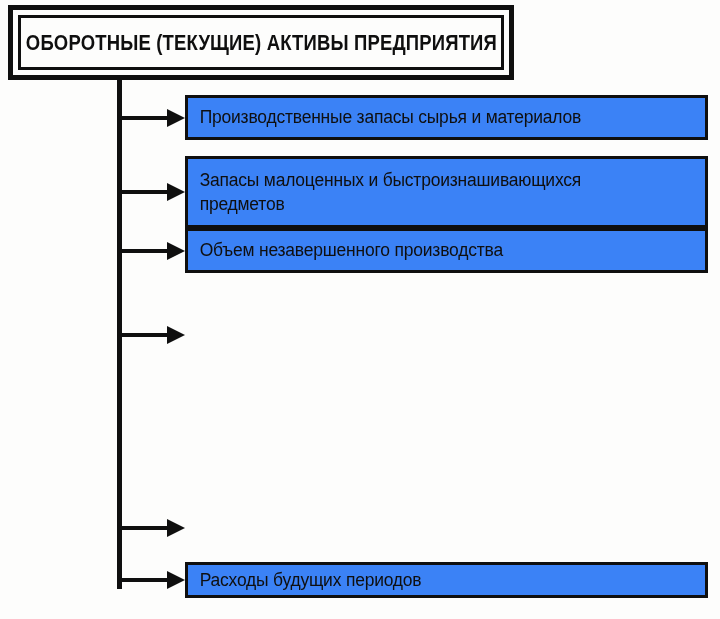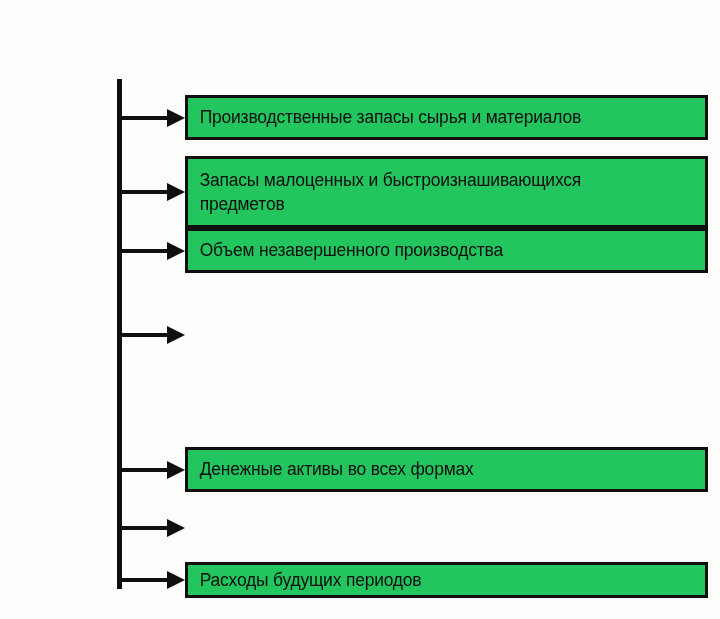--- a/index.html
+++ b/index.html
@@ -29,34 +29,39 @@
   .row{position:absolute;left:118px;width:590px;}
   .hline{
     position:absolute;left:0;top:calc(50% - 2px);width:52px;height:4px;background:#0f0f0f;
   }
   .head{
     position:absolute;left:49px;top:calc(50% - 9px);width:0;height:0;
     border-left:18px solid #0f0f0f;border-top:9px solid transparent;border-bottom:9px solid transparent;
   }
   .box{
     position:absolute;left:67px;top:0;width:523px;height:100%;
-    box-sizing:border-box;border:3px solid #0f0f0f;background:#22c55e;
+    box-sizing:border-box;border:3px solid #0f0f0f;background:#3b82f6;
     display:flex;align-items:center;
   }
   .label{
     padding:0 10px 0 12px;font-size:18px;letter-spacing:-0.2px;
     line-height:1.35;white-space:pre-line;
     transform:scaleX(0.97);transform-origin:left center;
   }
 </style>
 </head>
 <body>
 
 <div class="canvas">
 
+  <div class="title-box">
+    <div class="title-inner">
+      <span class="title-text">ОБОРОТНЫЕ (ТЕКУЩИЕ) АКТИВЫ ПРЕДПРИЯТИЯ</span>
+    </div>
+  </div>
 
   <div class="trunk"></div>
 
   <div class="row" style="top:95px;height:45px">
     <div class="hline"></div>
     <div class="head"></div>
     <div class="box">
       <span class="label">Производственные запасы сырья и материалов</span>
     </div>
   </div>
@@ -77,27 +82,20 @@
       <span class="label">Объем незавершенного производства</span>
     </div>
   </div>
 
   <div class="row" style="top:299px;height:72px">
     <div class="hline"></div>
     <div class="head"></div>
   </div>
 
 
-  <div class="row" style="top:447px;height:45px">
-    <div class="hline"></div>
-    <div class="head"></div>
-    <div class="box">
-      <span class="label">Денежные активы во всех формах</span>
-    </div>
-  </div>
 
   <div class="row" style="top:504px;height:47px">
     <div class="hline"></div>
     <div class="head"></div>
   </div>
 
   <div class="row" style="top:562px;height:36px">
     <div class="hline"></div>
     <div class="head"></div>
     <div class="box">

